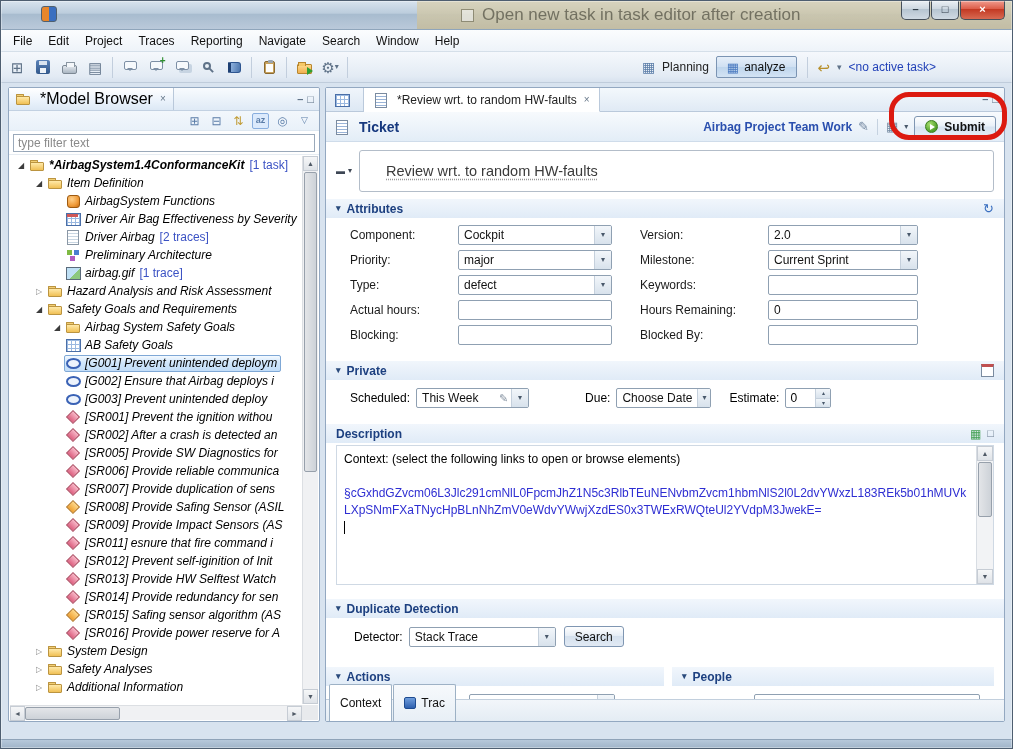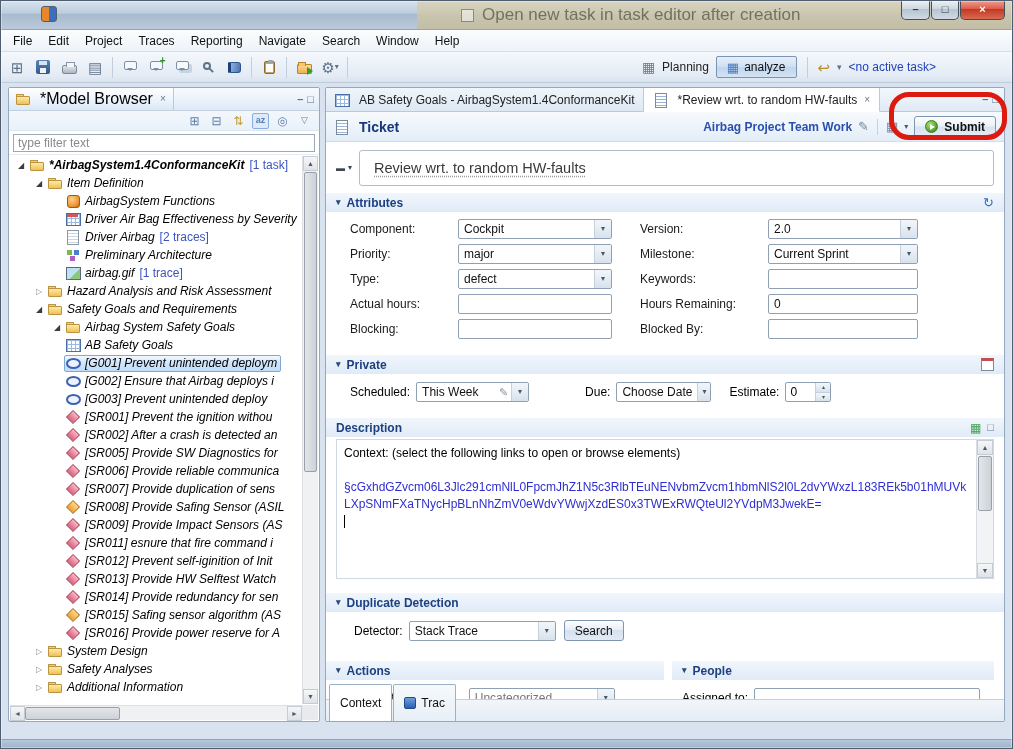--- a/index.html
+++ b/index.html
@@ -180,22 +180,22 @@
     background:linear-gradient(#fdfefe,#e9f0f8 45%,#d7e3f0 50%,#e5edf6);font-weight:bold;font-size:12px;color:#111;}
   .submit-ico{width:13px;height:13px;border-radius:50%;border:1px solid #3a7d1d;position:relative;
     background:radial-gradient(circle at 35% 30%,#a8e070,#4f9e2a 70%);}
   .submit-ico::after{content:"";position:absolute;left:4px;top:3px;border-left:5px solid #fff;
     border-top:3px solid transparent;border-bottom:3px solid transparent;}
   .red-annotation{position:absolute;left:889px;top:92px;width:118px;height:48px;border:5px solid #dc1a10;
     border-radius:20px;z-index:40;pointer-events:none;}
 
   .summary-row{display:flex;align-items:center;gap:7px;margin:8px 10px 6px 10px;}
   .sum-menu{display:flex;align-items:center;gap:3px;color:#3d4654;}
-  .summary-field{flex:1;height:36px;border:1px solid #b3bdc9;border-radius:3px;display:flex;align-items:center;
-    padding:0 14px;font-size:14.5px;color:#3a3a3a;}
+  .summary-field{flex:1;height:42px;border:1px solid #b3bdc9;border-radius:3px;display:flex;align-items:center;
+    padding:0 26px;font-size:14.5px;color:#3a3a3a;}
   .summary-field span{text-decoration:underline dotted #999;text-underline-offset:3px;}
 
   .sec-head{display:flex;align-items:center;gap:6px;height:19px;padding:0 10px;margin-top:7px;
     font-size:12px;font-weight:bold;color:#1d4080;background:linear-gradient(#f1f6fc,#e0ebf7);}
   .sec-tw{font-size:9px;color:#2a4a7c;}
   .sec-right{margin-left:auto;display:flex;align-items:center;gap:6px;font-weight:normal;}
   .ic-cal{width:13px;height:13px;border:1px solid #7a8ba0;border-top:3px solid #c05050;background:#fff;display:inline-block;}
 
   .attr-grid{display:grid;grid-template-columns:108px 154px 28px 128px 150px;row-gap:5px;align-items:center;
     padding:7px 0 9px 24px;color:#1a1a1a;}
@@ -584,21 +584,20 @@
       <span class="htrack"></span>
       <span class="sbtn gly gly-srt"></span>
     </div>
     <div class="mb-corner"></div>
   </div>
 
   <div class="panel editor">
     <div class="ed-tabs">
       <div class="etab">
         <span class="ic ti-table"></span>
-        <span>AB Safety Goals - AirbagSystem1.4ConformanceKit</span>
       </div>
       <div class="etab active">
         <span class="ic ic-form"></span>
         <span>*Review wrt. to random HW-faults</span>
         <span class="tab-close gly gly-close"></span>
       </div>
       <div class="panel-btns">
         <span class="gly gly-min"></span>
         <span class="gly gly-max"></span>
       </div>

